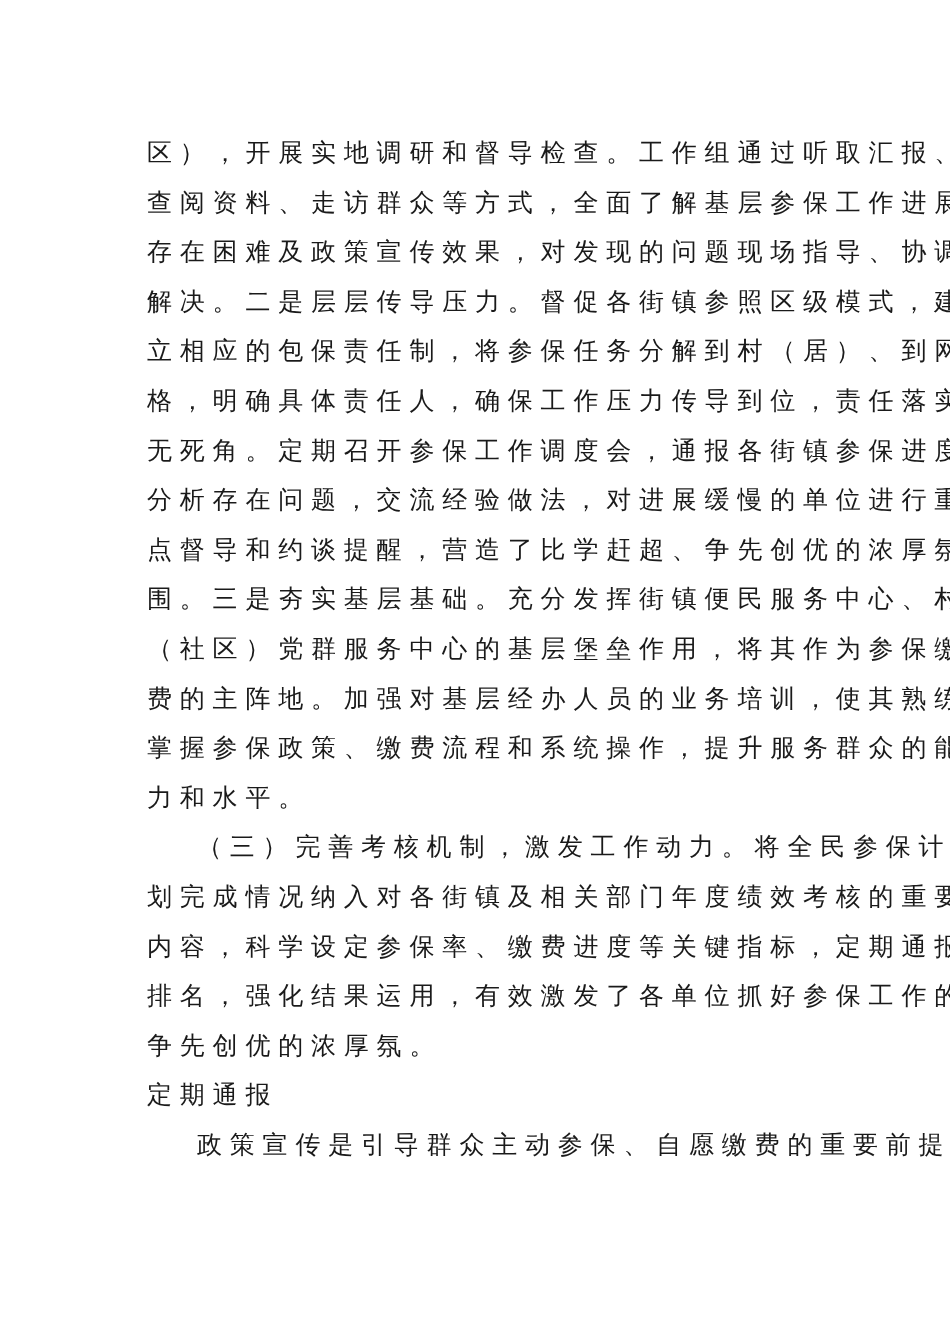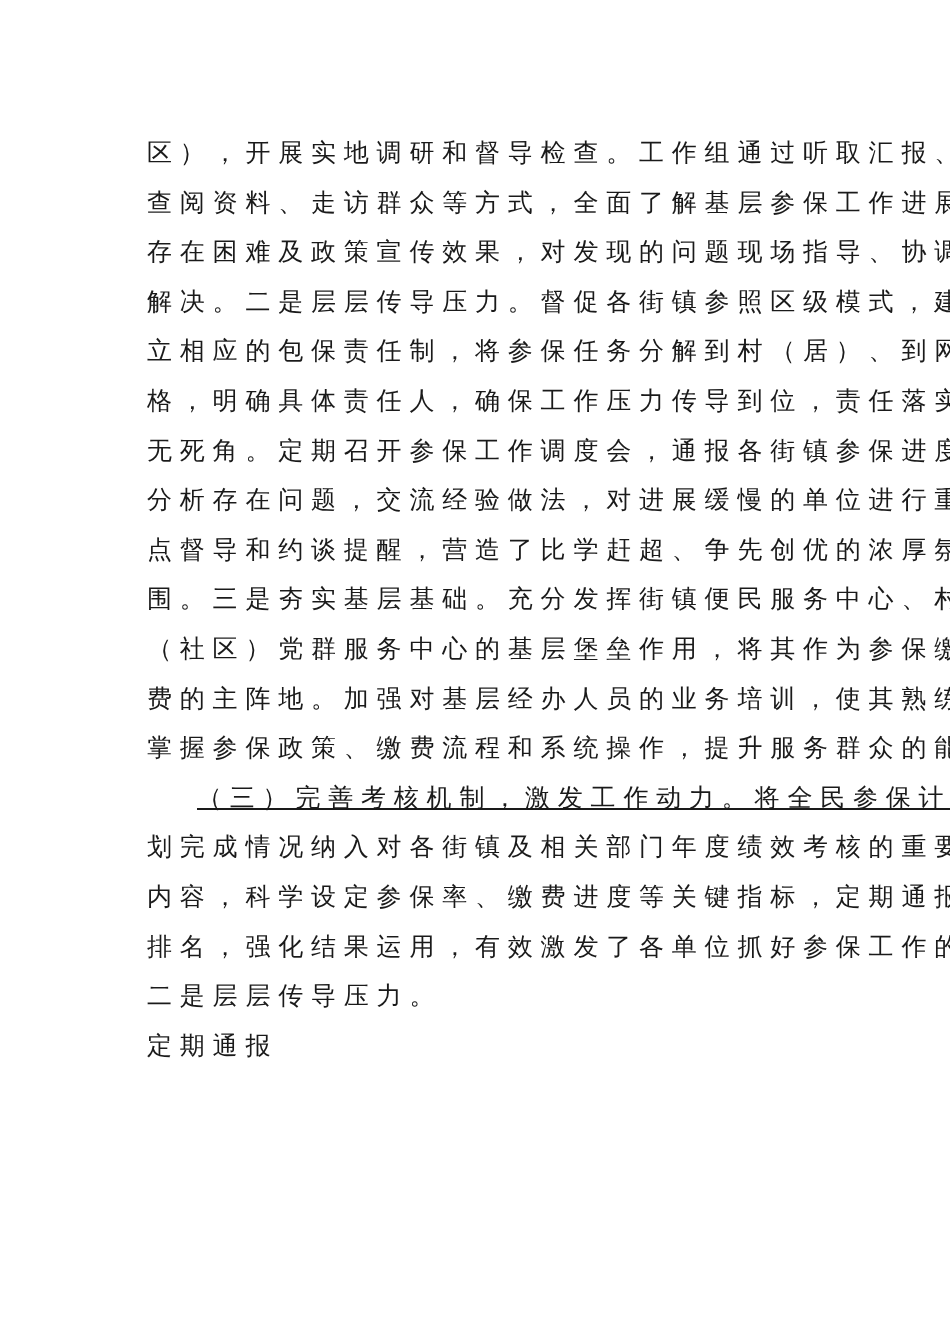--- a/index.html
+++ b/index.html
@@ -23,39 +23,40 @@
       height: 49.6px;
       line-height: 49.6px;
       font-family: "DejaVu Serif", "Liberation Serif", serif;
       font-size: 25px;
       color: #1a1a1a;
       white-space: nowrap;
       letter-spacing: 7.8px;
     }
     .indent {
       padding-left: 50px;
-      text-decoration: underline;
     }
   </style>
 </head>
 <body>
 
 <div class="page">
   <div class="line">区），开展实地调研和督导检查。工作组通过听取汇报、</div>
   <div class="line">查阅资料、走访群众等方式，全面了解基层参保工作进展</div>
   <div class="line">存在困难及政策宣传效果，对发现的问题现场指导、协调</div>
   <div class="line">解决。二是层层传导压力。督促各街镇参照区级模式，建</div>
   <div class="line">立相应的包保责任制，将参保任务分解到村（居）、到网</div>
   <div class="line">格，明确具体责任人，确保工作压力传导到位，责任落实</div>
   <div class="line">无死角。定期召开参保工作调度会，通报各街镇参保进度</div>
   <div class="line">分析存在问题，交流经验做法，对进展缓慢的单位进行重</div>
   <div class="line">点督导和约谈提醒，营造了比学赶超、争先创优的浓厚氛</div>
   <div class="line">围。三是夯实基层基础。充分发挥街镇便民服务中心、村</div>
   <div class="line">（社区）党群服务中心的基层堡垒作用，将其作为参保缴</div>
   <div class="line">费的主阵地。加强对基层经办人员的业务培训，使其熟练</div>
   <div class="line">掌握参保政策、缴费流程和系统操作，提升服务群众的能</div>
+  <div class="line">力和水平。</div>
   <div class="line indent">（三）完善考核机制，激发工作动力。将全民参保计</div>
   <div class="line">划完成情况纳入对各街镇及相关部门年度绩效考核的重要</div>
   <div class="line">内容，科学设定参保率、缴费进度等关键指标，定期通报</div>
   <div class="line">排名，强化结果运用，有效激发了各单位抓好参保工作的</div>
-  <div class="line">二是层层传导压力。</div>
+  <div class="line">争先创优的浓厚氛。</div>
   <div class="line">定期通报</div>
+  <div class="line indent">政策宣传是引导群众主动参保、自愿缴费的重要前提</div>
 </div>
 
 </body></html>

